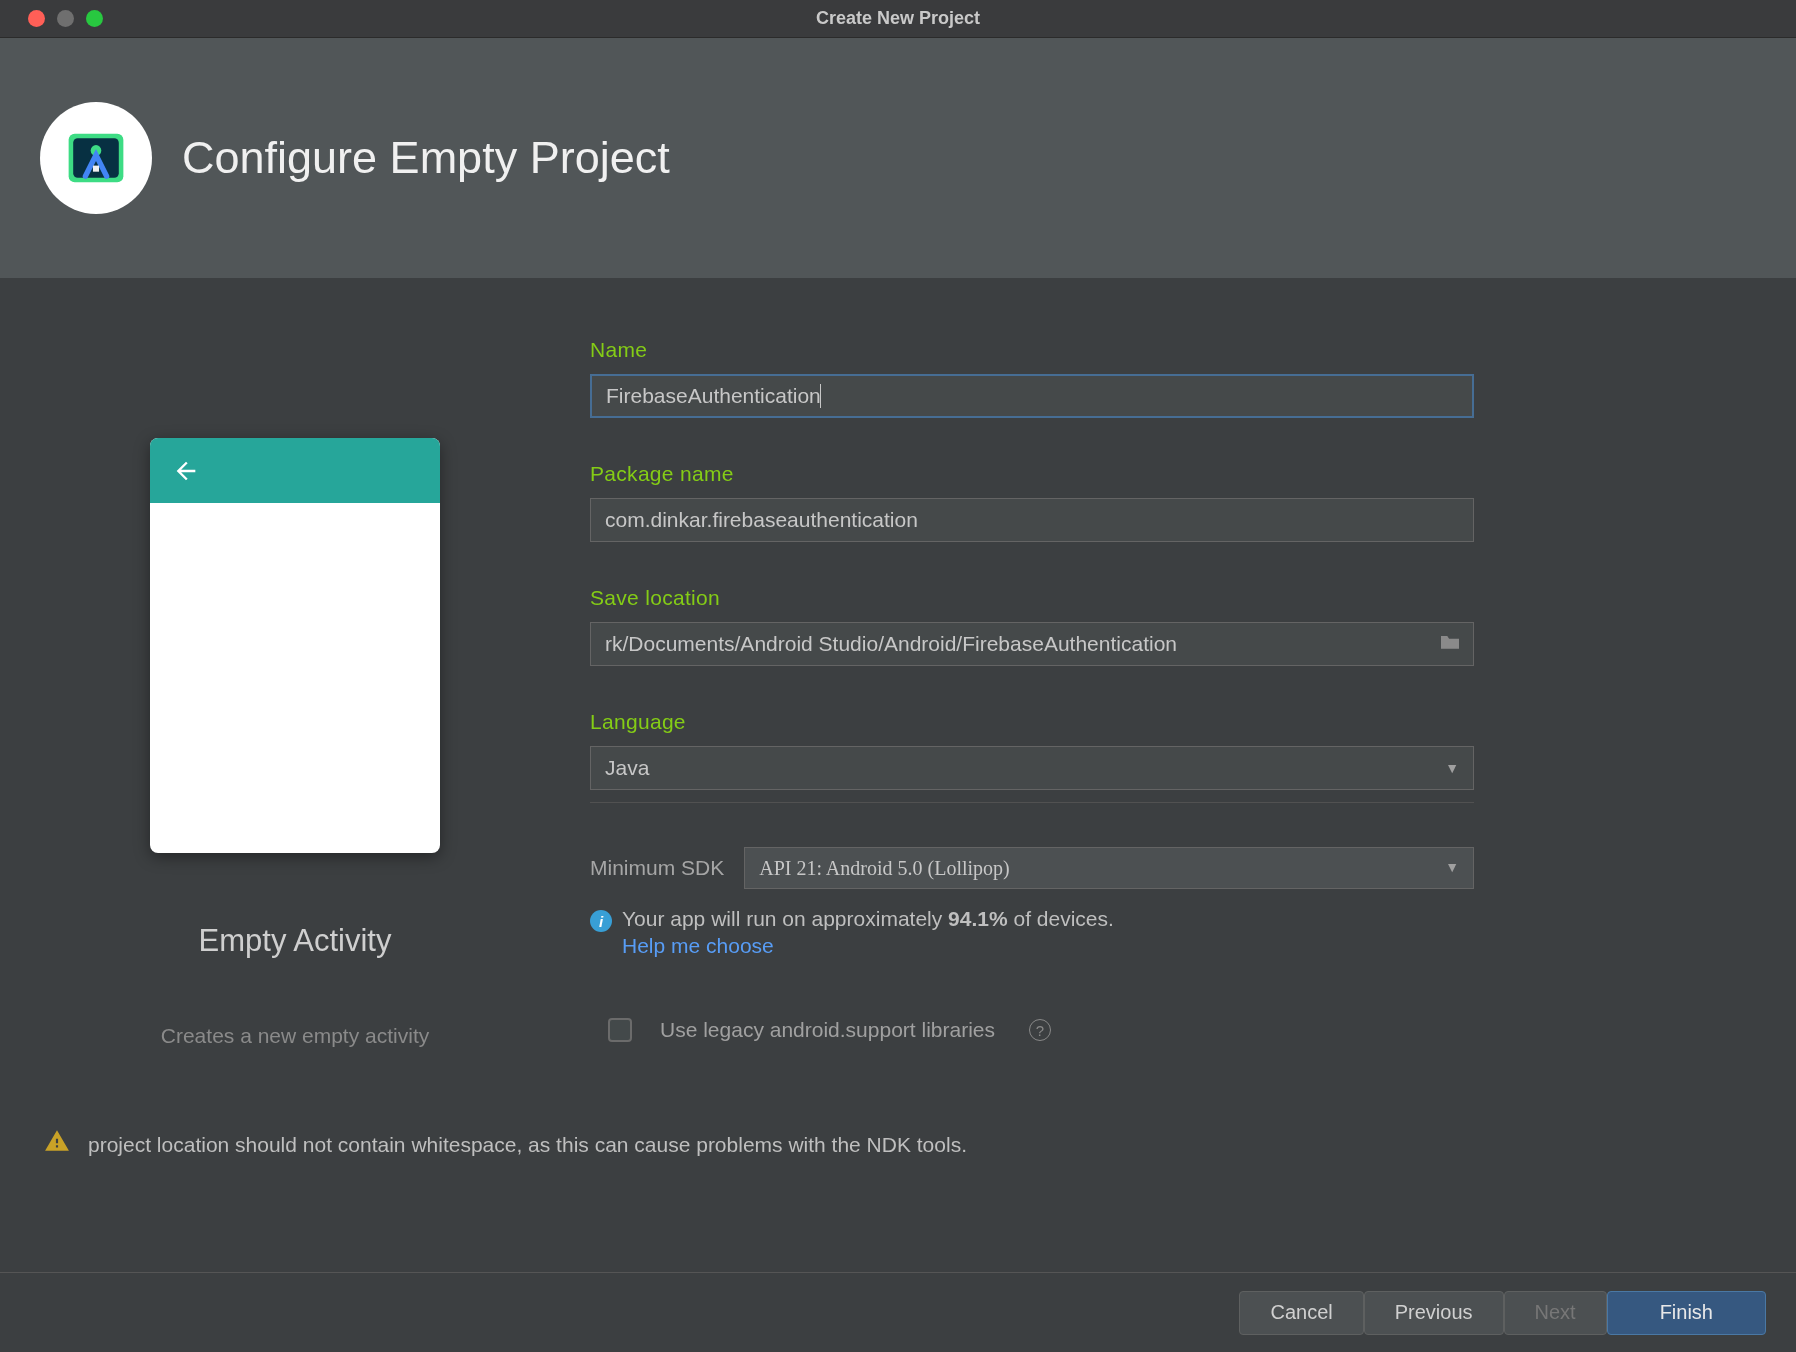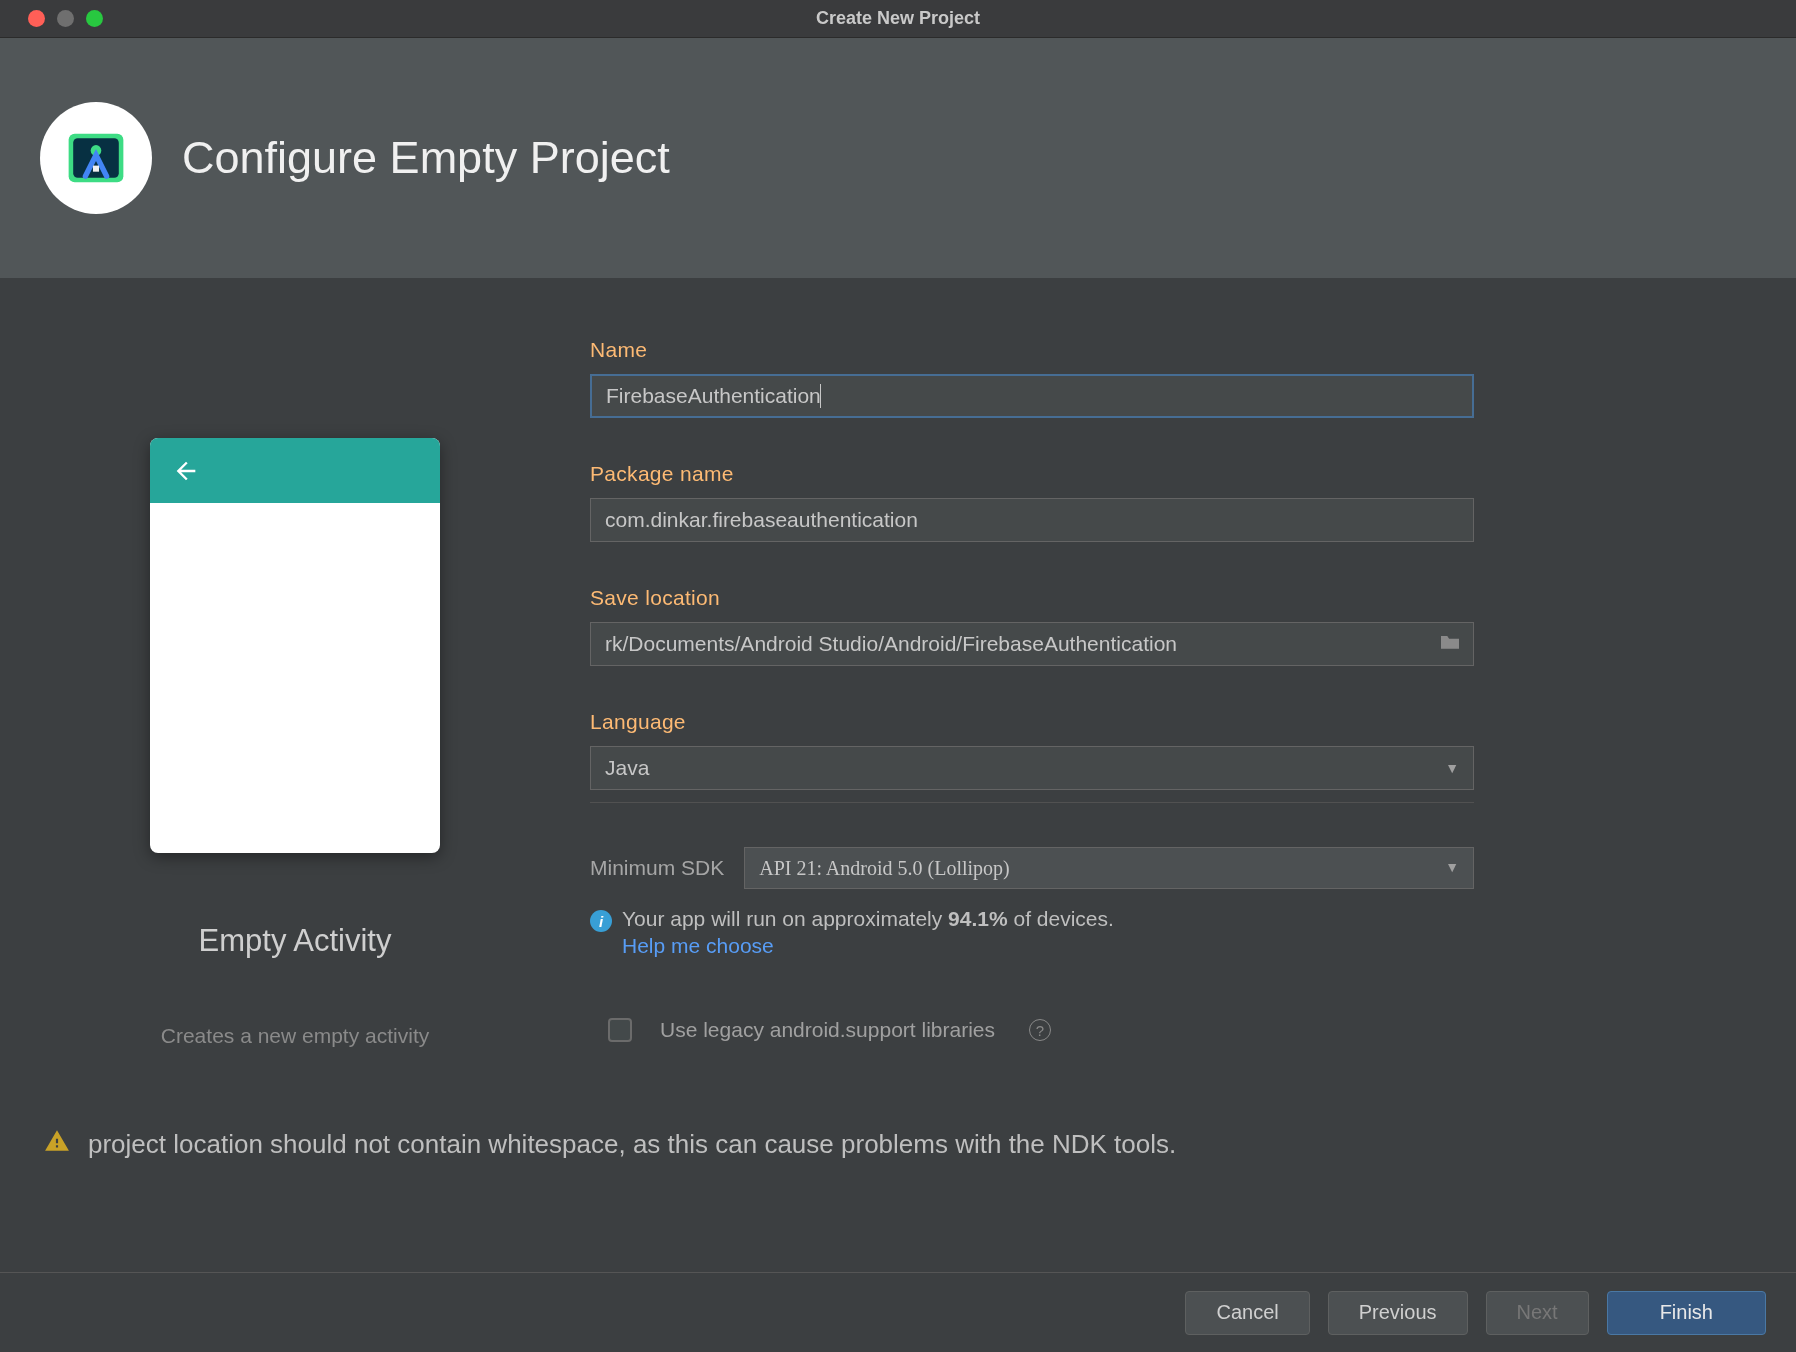--- a/index.html
+++ b/index.html
@@ -99,21 +99,21 @@
     .preview-desc {
       font-size: 21px;
       color: #8a8a8a;
       margin-top: 65px;
     }
     .form-col {
       flex: 1;
     }
     .field-label {
       font-size: 21px;
-      color: #fdba74;
+      color: #84cc16;
       margin-bottom: 12px;
       letter-spacing: 0.3px;
     }
     .field-block {
       margin-bottom: 44px;
     }
     .text-input, .select-box {
       width: 884px;
       height: 44px;
       background: #45494a;
@@ -235,38 +235,37 @@
       font-size: 15px;
       color: #888;
       margin-left: 6px;
     }
     .warning-row {
       display: flex;
       align-items: center;
       gap: 18px;
       padding: 0 44px;
       margin-top: 20px;
-      font-size: 26px;
+      font-size: 21px;
       color: #bfbfbf;
     }
     .warn-icon {
       color: #c9a227;
       font-size: 26px;
     }
     .footer {
       position: absolute;
       bottom: 0;
       left: 0;
       right: 0;
       height: 80px;
       border-top: 1px solid #555;
       display: flex;
       align-items: center;
       justify-content: flex-end;
-      gap: 18px;
       padding: 0 30px;
       background: #3c3f41;
     }
     .btn {
       height: 44px;
       padding: 0 30px;
       background: #4c5052;
       border: 1px solid #5e6060;
       color: #d0d0d0;
       font-size: 20px;

